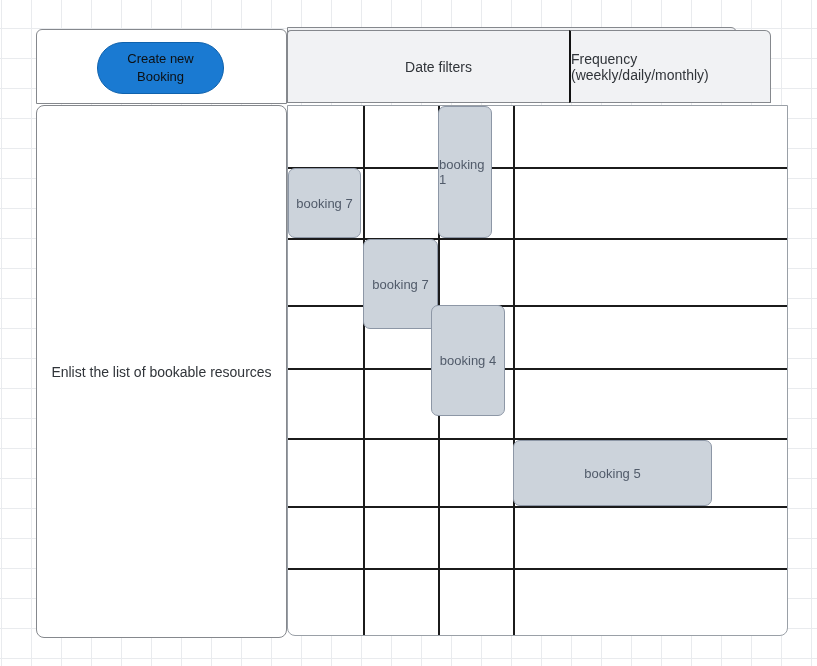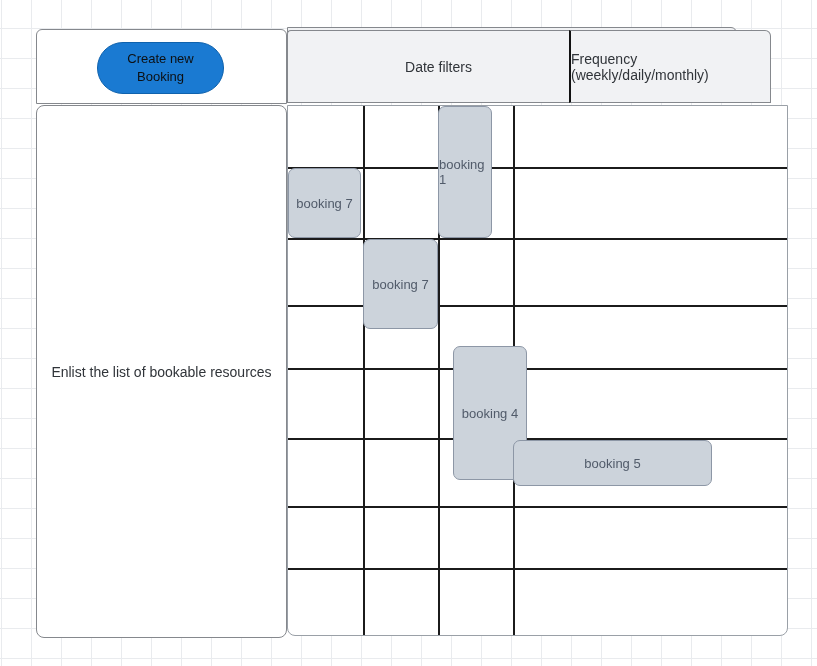--- a/index.html
+++ b/index.html
@@ -117,21 +117,21 @@
       <div class="col-line" style="left: 225px;"></div>
       <div class="booking" style="left: 150px; top: 0px; width: 54px; height: 132px;">
         <span>booking 1</span>
       </div>
       <div class="booking" style="left: 0px; top: 62px; width: 73px; height: 70px;">
         <span>booking 7</span>
       </div>
       <div class="booking" style="left: 75px; top: 133px; width: 75px; height: 90px;">
         <span>booking 7</span>
       </div>
-      <div class="booking" style="left: 165px; top: 199px; width: 74px; height: 134px; margin-top: 41px;">
+      <div class="booking" style="left: 143px; top: 199px; width: 74px; height: 111px;">
         <span>booking 4</span>
       </div>
-      <div class="booking" style="left: 225px; top: 334px; width: 199px; height: 46px; text-align: right;">
+      <div class="booking" style="left: 225px; top: 334px; width: 199px; height: 66px; text-align: right;">
         <span>booking 5</span>
       </div>
     </div>
 
 </div>
 
 </body></html>

